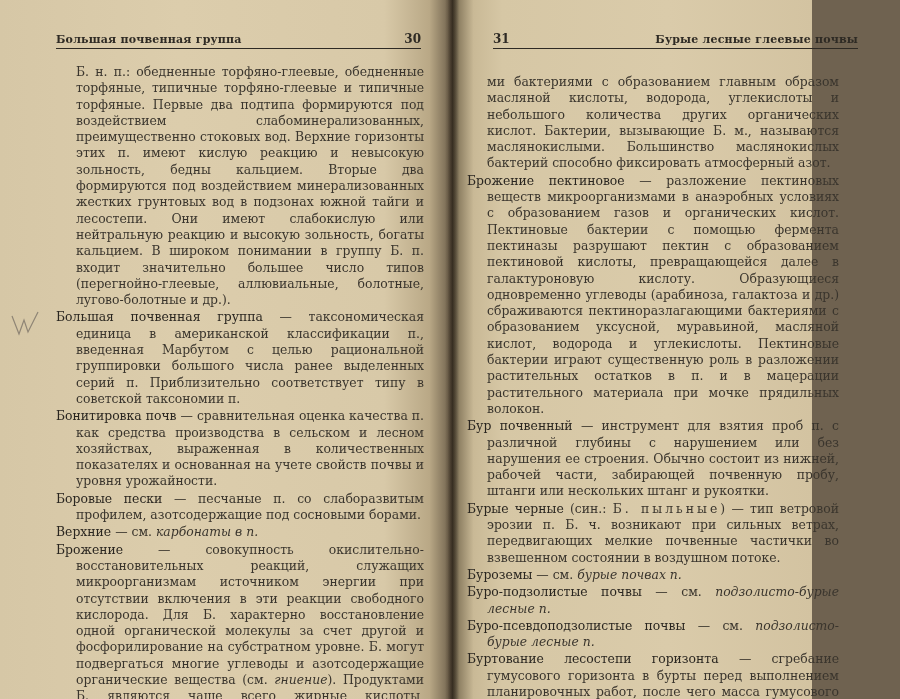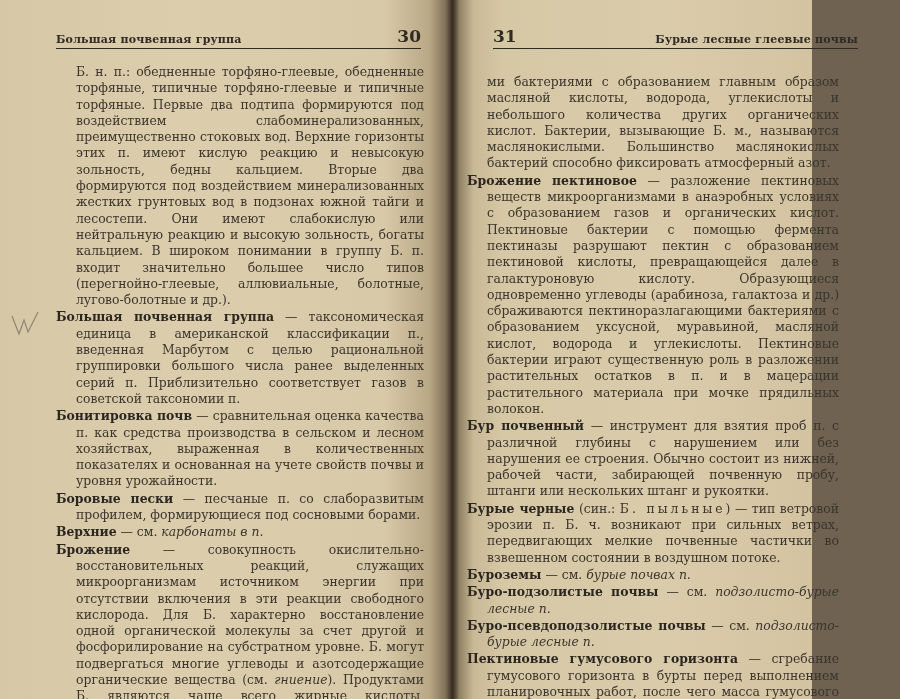--- a/index.html
+++ b/index.html
@@ -23,33 +23,33 @@
   .running-head {
     position:absolute; top:31px; height:18px;
     border-bottom:1.5px solid #2e2a24;
     display:flex; justify-content:space-between; align-items:flex-end;
     font-family:"DejaVu Serif", serif; font-weight:bold; color:#2e2a24;
     font-size:11px; padding-bottom:2px; box-sizing:border-box;
   }
   .page.left .running-head { left:56px; width:365px; }
   .page.right .running-head { left:41px; width:365px; }
   .running-head .title { letter-spacing:0.2px; }
-  .running-head .num { font-size:17px;text-align:center; }
+  .running-head .num { font-size:12px;text-align:center; }
 
   .text {
     position:absolute; color:#3a352d;
     font-family:"DejaVu Serif", serif; font-size:12.4px; line-height:16.3px;
     text-align:justify;
   }
   .page.left .text { left:56px; top:64px; width:368px; }
   .page.right .text { left:15px; top:74px; width:372px; }
 
   .entry { margin:0 0 1px 0; text-indent:-20px; padding-left:20px; }
   .entry.cont { text-indent:0; padding-left:20px; }
-  .term { font-weight:bold; color:#2a2620; }
+  .term { font-weight:normal; color:#2a2620; }
   .it { font-style:italic; }
   .spaced { letter-spacing:3px; }
   .annotation {
     position:absolute; left:10px; top:310px;
     width:36px; height:28px; color:#8a8070;
   }
   .fold-shadow {
     position:absolute; top:0; width:14px; height:699px;
     background:linear-gradient(to right, rgba(40,30,20,0) 0%, rgba(40,30,20,0.45) 50%, rgba(40,30,20,0) 100%);
   }
@@ -67,27 +67,27 @@
 
     <svg class="annotation" viewBox="0 0 36 28">
       <path d="M2 6 L9 24 L14 10 L18 22 L28 2" fill="none" stroke="#8f8575" stroke-width="1.2"></path>
     </svg>
 
     <div class="text">
       <p class="entry cont">
         <span>Б. н. п.: обедненные торфяно-глеевые, обедненные торфяные, типичные торфяно-глеевые и типичные торфяные. Первые два подтипа формируются под воздействием слабоминерализованных, преимущественно стоковых вод. Верхние горизонты этих п. имеют кислую реакцию и невысокую зольность, бедны кальцием. Вторые два формируются под воздействием минерализованных жестких грунтовых вод в подзонах южной тайги и лесостепи. Они имеют слабокислую или нейтральную реакцию и высокую зольность, богаты кальцием. В широком понимании в группу Б. п. входит значительно большее число типов (перегнойно-глеевые, аллювиальные, болотные, лугово-болотные и др.).</span>
       </p>
       <p class="entry">
-        <span class="term">Большая почвенная группа</span><span> — таксономическая единица в американской классификации п., введенная Марбутом с целью рациональной группировки большого числа ранее выделенных серий п. Приблизительно соответствует газов в советской таксономии п.</span>
+        <span class="term">Большая почвенная группа</span><span> — таксономическая единица в американской классификации п., введенная Марбутом с целью рациональной группировки большого числа ранее выделенных серий п. Приблизительно соответствует типу в советской таксономии п.</span>
       </p>
       <p class="entry">
         <span class="term">Бонитировка почв</span><span> — сравнительная оценка качества п. как средства производства в сельском и лесном хозяйствах, выраженная в количественных показателях и основанная на учете свойств почвы и уровня урожайности.</span>
       </p>
       <p class="entry">
-        <span class="term">Боровые пески</span><span> — песчаные п. со слаборазвитым профилем, формирующиеся под сосновыми борами.</span>
+        <span class="term">Боровые пески</span><span> — песчаные п. со слаборазвитым профилем, азотсодержащие под сосновыми борами.</span>
       </p>
       <p class="entry">
         <span class="term">Верхние</span><span> — см. </span><span class="it">карбонаты в п.</span>
       </p>
       <p class="entry">
         <span class="term">Брожение</span><span> — совокупность окислительно-восстановительных реакций, служащих микроорганизмам источником энергии при отсутствии включения в эти реакции свободного кислорода. Для Б. характерно восстановление одной органической молекулы за счет другой и фосфорилирование на субстратном уровне. Б. могут подвергаться многие углеводы и азотсодержащие органические вещества (см. </span><span class="it">гниение</span><span>). Продуктами Б. являются чаще всего жирные кислоты, оксикислоты, спирты, молекулярный водород, углекислота. Большое значение в почвах имеет </span>
       </p>
 
     </div>
   </div>
@@ -114,20 +114,20 @@
       <p class="entry">
         <span class="term">Буроземы</span><span> — см. </span><span class="it">бурые почвах п.</span>
       </p>
       <p class="entry">
         <span class="term">Буро-подзолистые почвы</span><span> — см. </span><span class="it">подзолисто-бурые лесные п.</span>
       </p>
       <p class="entry">
         <span class="term">Буро-псевдоподзолистые почвы</span><span> — см. </span><span class="it">подзолисто-бурые лесные п.</span>
       </p>
       <p class="entry">
-        <span class="term">Пектиновые гумусового горизонта</span><span> — сгребание гумусового горизонта в бурты перед выполнением планировочных работ, после чего масса гумусового горизонта равномерно распределяется по выровненной поверхности.</span>
+        <span class="term">Буртование лесостепи горизонта</span><span> — сгребание гумусового горизонта в бурты перед выполнением планировочных работ, после чего масса гумусового горизонта равномерно распределяется по выровненной поверхности.</span>
       </p>
 
     </div>
   </div>
 </div>
 
 <div class="fold-shadow" style="left:445px;"></div>
 
 </body></html>

